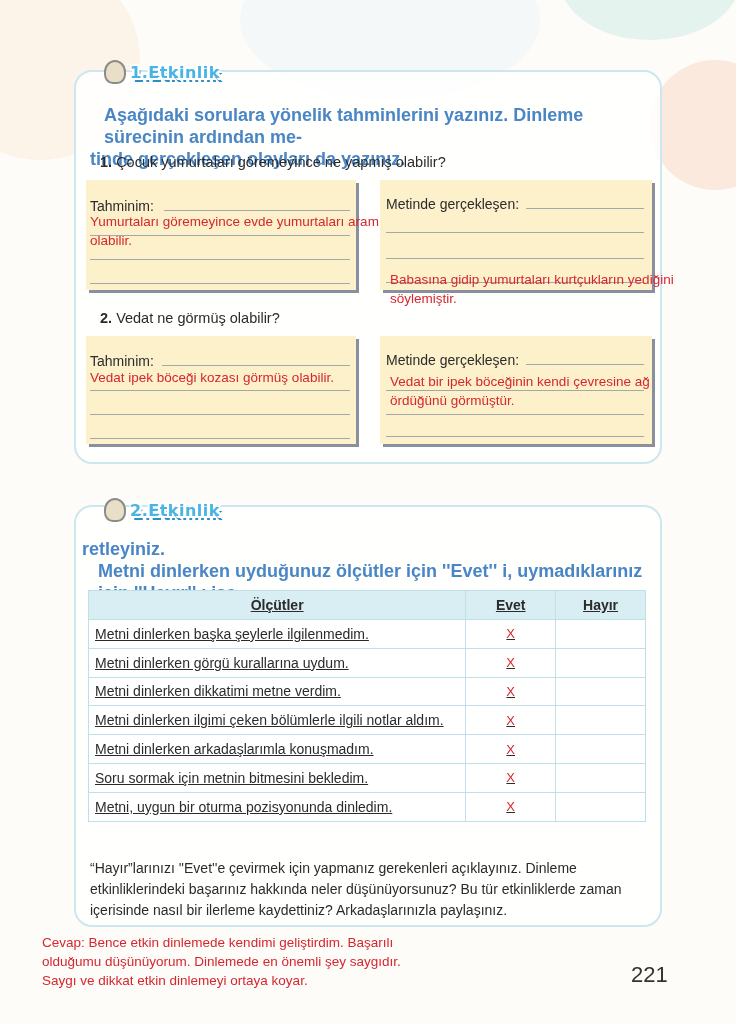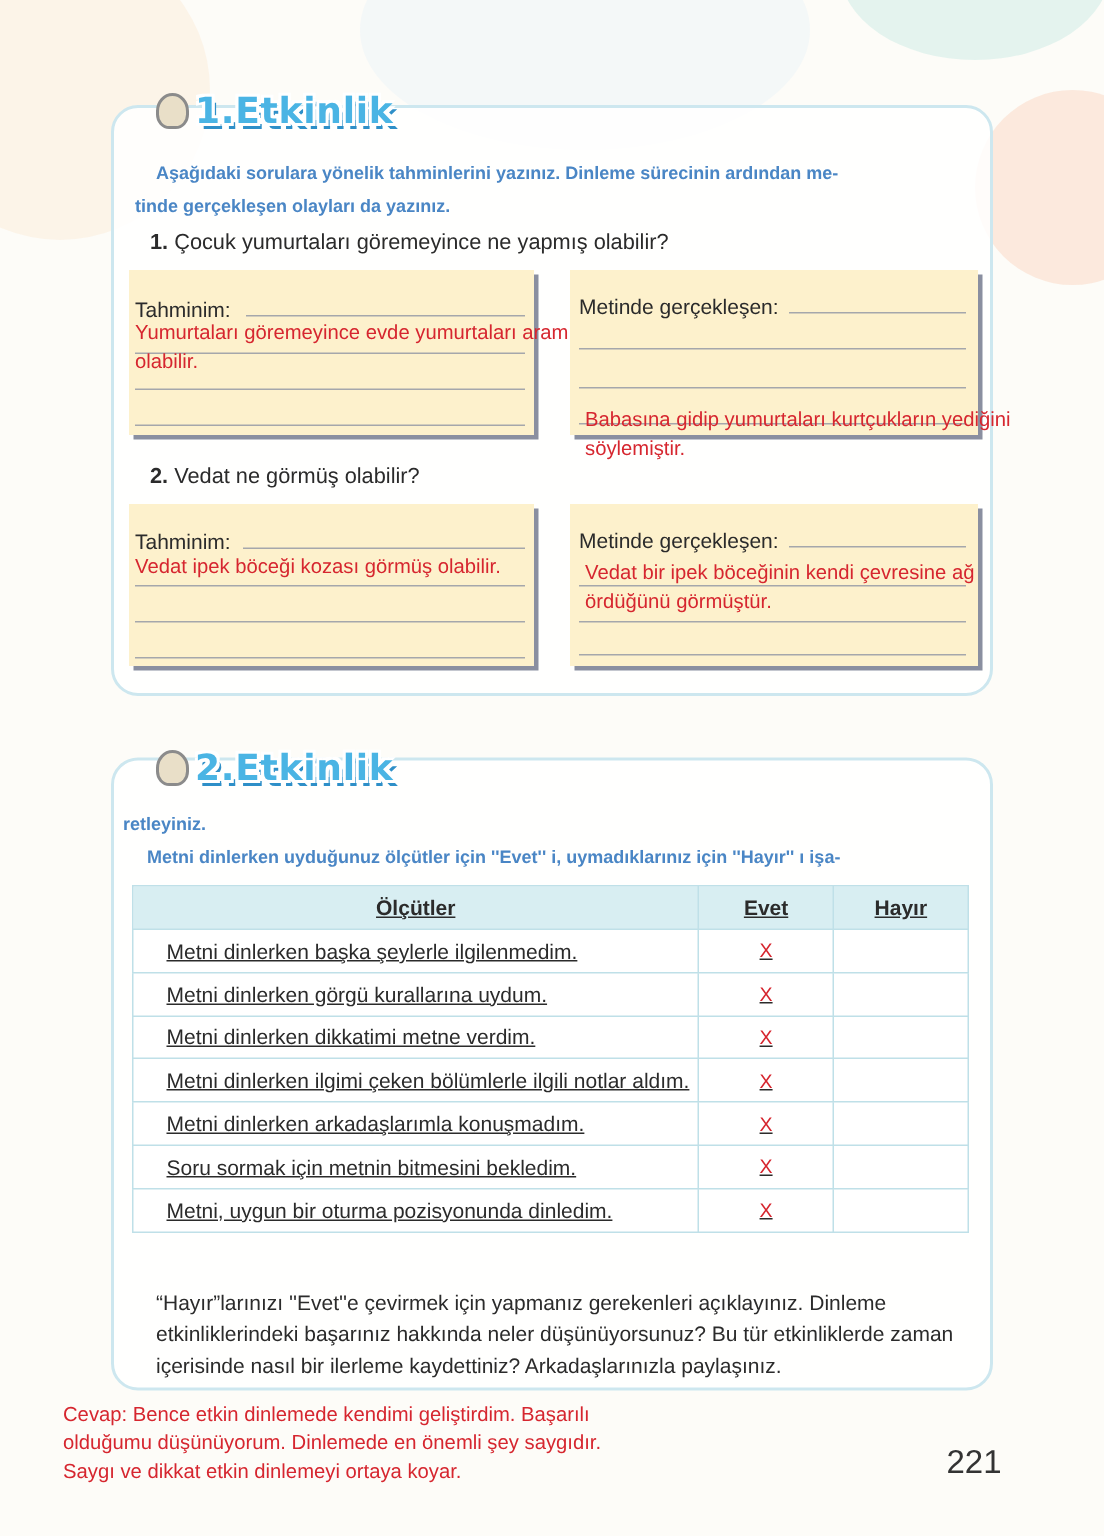--- a/index.html
+++ b/index.html
@@ -9,49 +9,49 @@
     font-family: "Liberation Sans", sans-serif;
     color: #2b2b2b;
   }
   .bg-circle { position: absolute; border-radius: 50%; }
   .card {
     position: absolute; border: 2.5px solid #cde7ef; border-radius: 18px;
     background: rgba(255,255,255,0.85);
   }
   .badge {
     position: absolute; font-family: "DejaVu Sans", sans-serif; font-weight: bold;
-    font-size: 24px; color: #4ab4e4; letter-spacing: 0.5px;
+    font-size: 16px; color: #4ab4e4; letter-spacing: 0.5px;
     text-shadow: -2px -2px 0 #fff, 2px -2px 0 #fff, -2px 2px 0 #fff, 2px 2px 0 #fff, 3px 4px 0 #2e8fc8;
     display: flex; align-items: center; gap: 4px;
   }
   .badge .mascot {
     width: 22px; height: 24px; border-radius: 50% 50% 40% 40%;
     background: #e9dfc8; border: 2px solid #8b8b8b; position: relative;
   }
-  .instr { position: absolute; color: #4a86c5; font-weight: bold; font-size: 12px; line-height: 22px; }
+  .instr { position: absolute; color: #4a86c5; font-weight: bold; font-size: 18px; line-height: 22px; }
   .q { position: absolute; font-size: 14.5px; color: #2b2b2b; }
   .q b { font-weight: bold; }
   .note {
     position: absolute; background: #fdf1cc; box-shadow: 3px 3px 0 #8a8fa0;
   }
   .note .lbl { position: absolute; font-size: 14px; color: #2b2b2b; }
   .note .line { position: absolute; height: 1px; background: #a5a7ab; }
   .ans { position: absolute; font-size: 13.5px; color: #d6262f; line-height: 19px; white-space: nowrap; }
   table.crit {
     position: absolute; left: 88px; top: 590px; width: 558px; border-collapse: collapse;
     font-size: 14px;
     text-decoration: underline;
   }
   table.crit th {
     background: #d8eef2; font-weight: bold; height: 29px; border: 1px solid #bfe0e8;
     color: #2b2b2b; font-size: 14px;
   }
-  table.crit td { height: 28.8px; border: 1px solid #bfe0e8; padding-left: 22px; background: #fff; }
+  table.crit td { height: 28.8px; border: 1px solid #bfe0e8; padding-left: 6px; background: #fff; }
   table.crit td.mark { color: #d6262f; text-align: center; font-size: 13px; padding-left: 0; }
-  .para { position: absolute; left: 90px; top: 858px; width: 560px; font-size: 14px; line-height: 21px; color: #2b2b2b; margin-left: 14px; }
+  .para { position: absolute; left: 90px; top: 858px; width: 560px; font-size: 14px; line-height: 21px; color: #2b2b2b; }
   .cevap { position: absolute; left: 42px; top: 933px; width: 360px; font-size: 13.5px; line-height: 19px; color: #d6262f; }
   .pagenum { position: absolute; left: 631px; top: 962px; font-size: 22px; color: #333; }
 </style>
 </head>
 <body>
 
 <div class="bg-circle" style="left:-60px;top:-40px;width:200px;height:200px;background:#fbeede;opacity:.6"></div>
 <div class="bg-circle" style="left:560px;top:-80px;width:180px;height:120px;background:#d9efe9;opacity:.7"></div>
 <div class="bg-circle" style="left:650px;top:60px;width:130px;height:130px;background:#fbe1d2;opacity:.7"></div>
 <div class="bg-circle" style="left:240px;top:-60px;width:300px;height:160px;background:#eef5f8;opacity:.6"></div>

